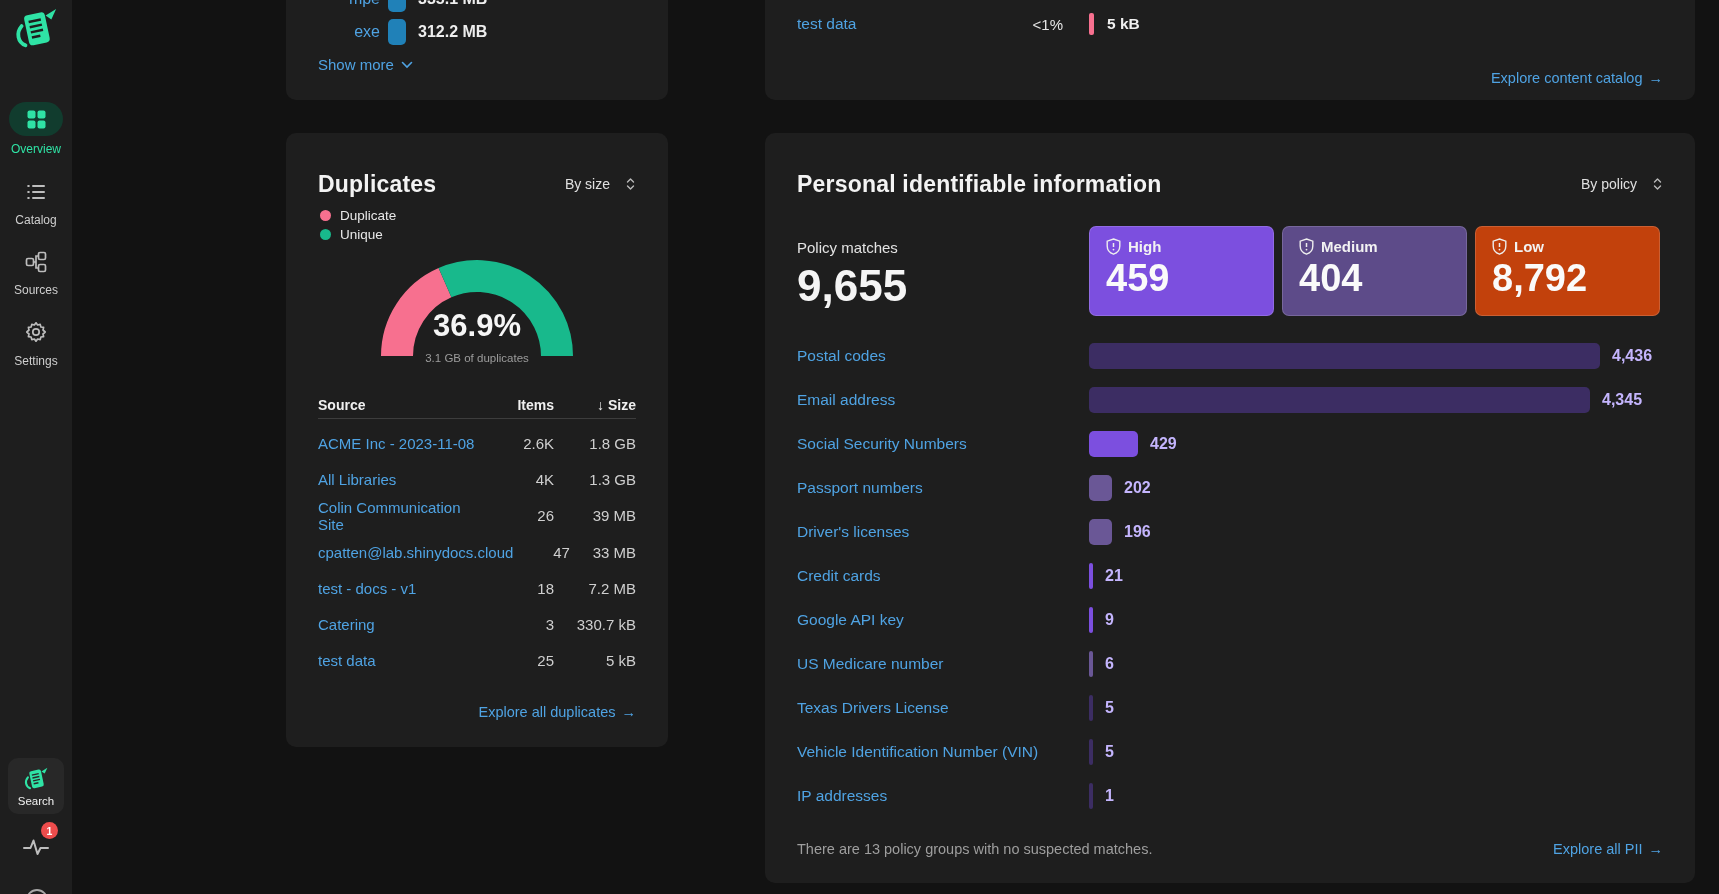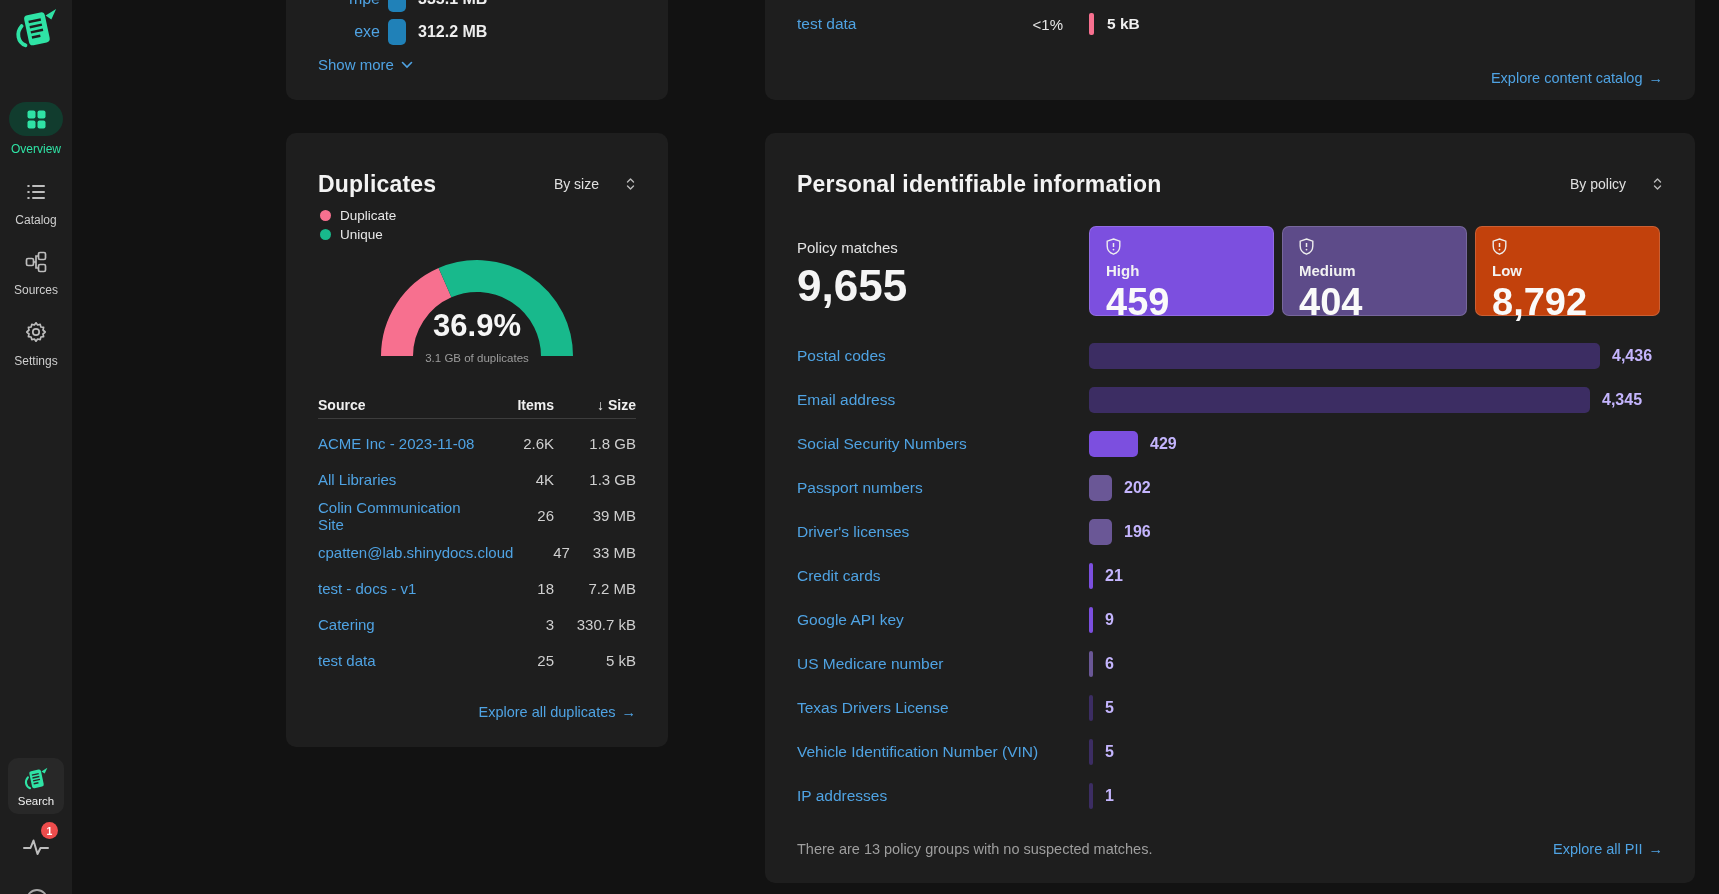--- a/index.html
+++ b/index.html
@@ -32,21 +32,21 @@
 
   
   .card{position:absolute;background:var(--surface);border-radius:10px;}
   #card-filetypes{left:286px;top:-62px;width:382px;height:162px;}
   #card-catalog-top{left:765px;top:-62px;width:930px;height:162px;}
   #card-duplicates{left:286px;top:133px;width:382px;height:614px;}
   #card-pii{left:765px;top:133px;width:930px;height:750px;}
 
   .card-hdr{position:absolute;left:32px;right:32px;top:38px;display:flex;justify-content:space-between;align-items:flex-start;}
   .card-title{font-size:23px;font-weight:700;color:#f3f3f3;letter-spacing:.2px;}
-  .sort-btn{display:flex;align-items:center;gap:26px;font-size:14px;color:#e0e0e0;cursor:pointer;margin-top:5px;}
+  .sort-btn{display:flex;align-items:center;gap:15px;font-size:14px;color:#e0e0e0;cursor:pointer;margin-top:5px;}
   .card-link{position:absolute;right:32px;color:var(--blue);font-size:14.5px;display:flex;gap:6px;align-items:center;cursor:pointer;}
 
   
   .ft-rows{position:absolute;left:32px;top:44px;right:32px;}
   .ft-row{display:flex;align-items:center;height:33px;}
   .ft-label{width:62px;text-align:right;color:var(--blue);font-size:16px;}
   .ft-bar{width:18px;height:26px;border-radius:5px;margin-left:8px;}
   .ft-size{margin-left:12px;font-size:16px;font-weight:700;color:#ededed;}
   .show-more{position:absolute;left:32px;top:118px;color:var(--blue);font-size:15px;display:flex;align-items:center;gap:7px;cursor:pointer;}
 
@@ -73,21 +73,21 @@
   .c-size{width:82px;text-align:right;}
   .dup-rows{margin-top:6px;}
   .dup-row{display:flex;align-items:center;height:36.3px;font-size:15px;color:#cfcfcf;}
   #card-duplicates .card-link{top:571px;}
 
   
   .pii-matches-label{position:absolute;left:32px;top:106px;font-size:15px;color:#e3e3e3;}
   .pii-matches-value{position:absolute;left:32px;top:128px;font-size:44px;font-weight:700;color:#f5f5f5;}
   .severity-cards{position:absolute;left:324px;top:93px;display:flex;gap:8px;}
   .sev-card{width:185px;height:90px;border-radius:7px;padding:11px 16px;border:1px solid rgba(255,255,255,.16);cursor:pointer;}
-  .sev-top{display:flex;align-items:flex-start;gap:7px;flex-direction:column;}
+  .sev-top{display:flex;align-items:flex-end;gap:7px;}
   .sev-shield{display:flex;}
   .sev-name{font-size:15px;font-weight:600;color:#f2f2f2;}
   .sev-value{font-size:38px;font-weight:700;color:#fafafa;line-height:46px;}
   .pii-bars{position:absolute;left:32px;right:32px;top:201px;}
   .pii-row{display:flex;align-items:center;height:44px;}
   .pii-label{width:292px;font-size:15.5px;}
   .pii-bar{height:26px;border-radius:5px;flex-shrink:0;}
   .pii-value{margin-left:12px;font-size:16px;font-weight:600;color:#c4b5fd;}
   .pii-footer{position:absolute;left:32px;right:32px;top:708px;display:flex;justify-content:space-between;align-items:center;}
   .pii-note{font-size:14.5px;color:#9e9e9e;}

